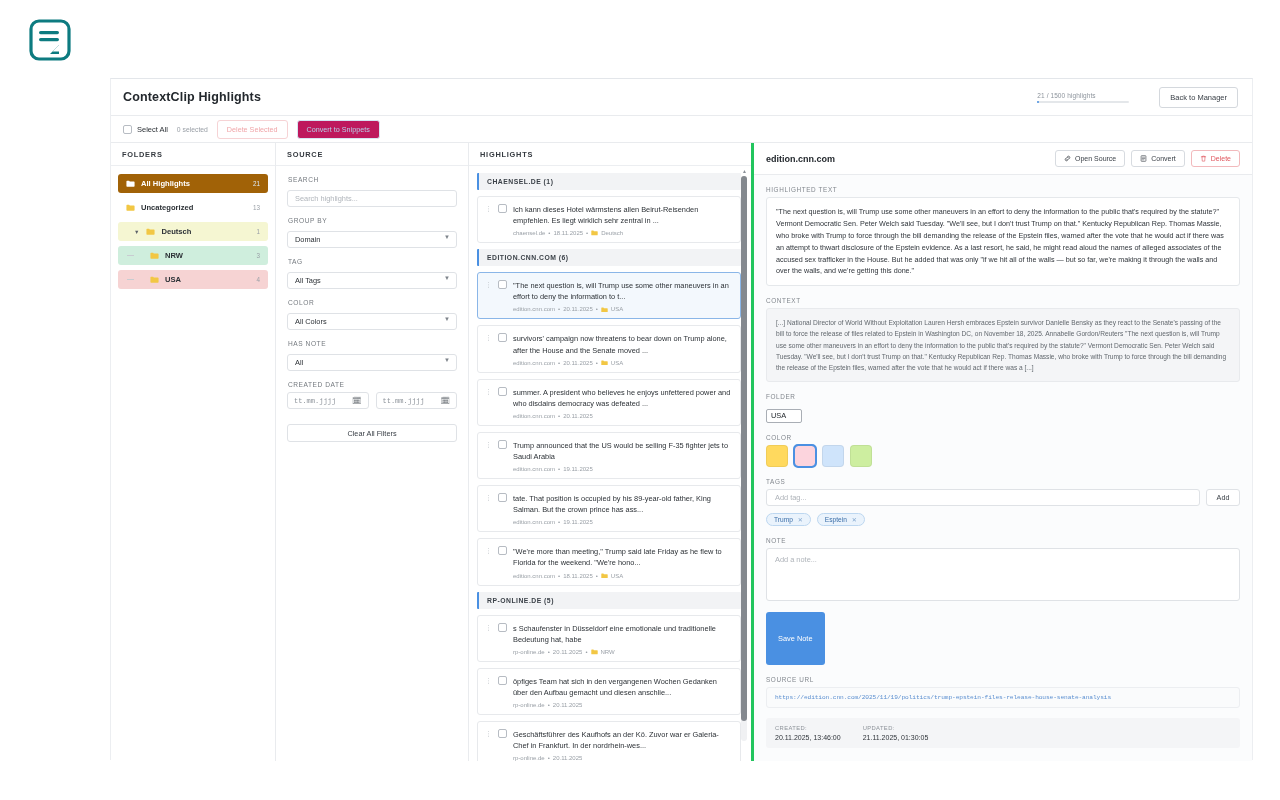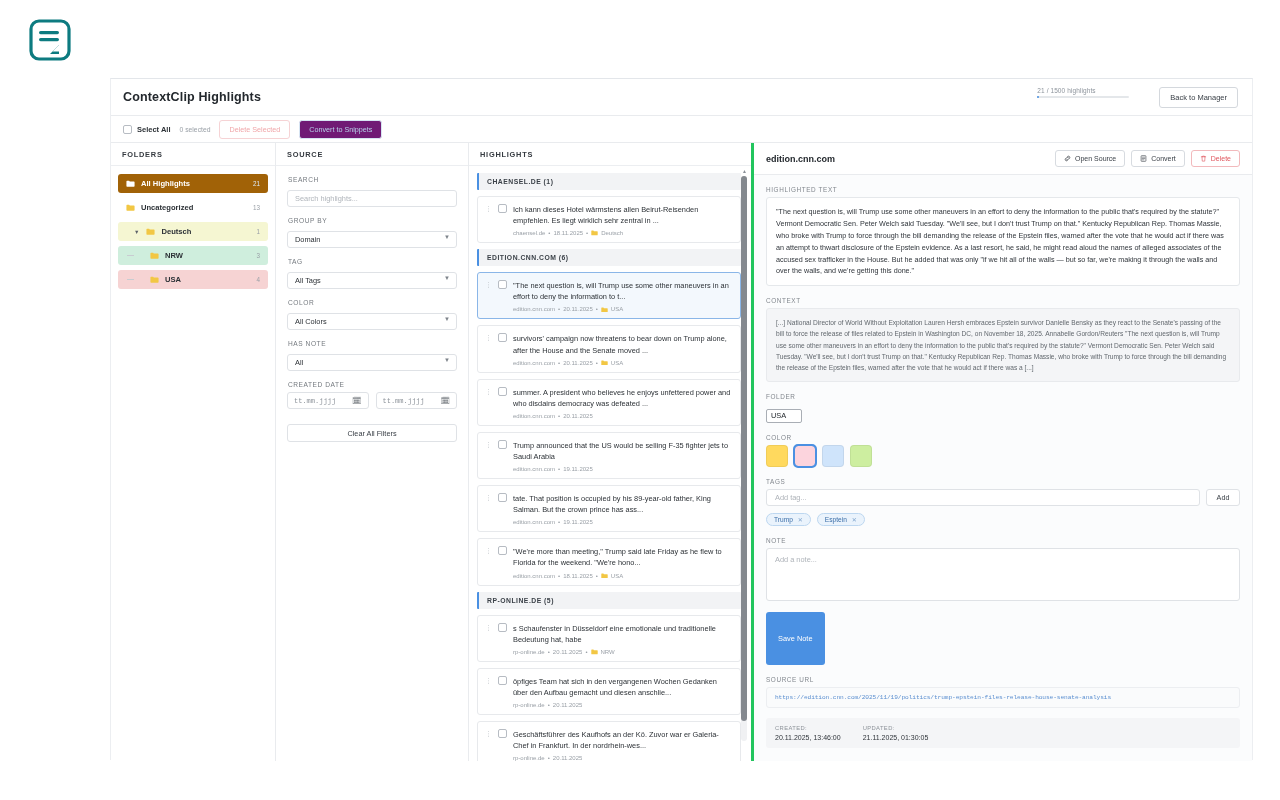--- a/index.html
+++ b/index.html
@@ -28,48 +28,48 @@
   }
 
   
   .app-header {
     height: 37px;
     display: flex; align-items: center;
     padding: 0 14px 0 12px;
     border-bottom: 1px solid #e9ebee;
   }
   .app-title { font-size: 12.5px; font-weight: bold; letter-spacing:.15px; color:#23282d; }
-  .header-right { margin-left:auto; display:flex; align-items:flex-start; gap:30px; }
+  .header-right { margin-left:auto; display:flex; align-items:center; gap:30px; }
   .quota { width: 92px; }
   .quota-text { font-size:6.5px; color:#8d949c; letter-spacing:.1px; }
   .quota-track { margin-top:2px; height:2px; background:#e4e7ea; border-radius:2px; }
   .quota-fill { width:2px; height:2px; background:#4a90e2; border-radius:2px; }
   .btn-outline {
     font-size:7.5px; color:#3b4148; background:#fff;
     border:1px solid #d4d8dd; border-radius:3px;
     padding:5px 10px; cursor:pointer; white-space:nowrap;
   }
 
   
   .toolbar {
     height: 27px; display:flex; align-items:center; gap:9px;
     padding: 0 12px; border-bottom:1px solid #e9ebee; background:#fff;
   }
   .chk {
     width:9px; height:9px; border:1px solid #b7bcc3; border-radius:2px;
     background:#fff; display:inline-block; flex:none; cursor:pointer;
   }
-  .sel-all { display:flex; align-items:center; gap:5px; font-size:7.5px; font-weight:bold; color:#2c3136; }
+  .sel-all { display:flex; align-items:center; gap:5px; font-size:7.5px; font-weight:normal; color:#2c3136; }
   .sel-count { font-size:6.8px; color:#9aa0a7; }
   .btn-danger-ghost {
     font-size:7.2px; color:#f0a5a8; background:#fff;
     border:1px solid #f6d3d5; border-radius:3px; padding:4px 9px; cursor:pointer;
   }
   .btn-info-ghost {
-    font-size:7.2px; color:#b6d0ea; background:#701a75;
+    font-size:7.2px; color:#b6d0ea; background:#be185d;
     border:1px solid #d7e5f3; border-radius:3px; padding:4px 9px; cursor:pointer;
   }
 
   
   .cols { display:flex; height: 618px; }
   .col-folders { width: 165px; border-right:1px solid #e9ebee; }
   .col-filters { width: 193px; border-right:1px solid #e9ebee; }
   .col-highlights { width: 285px; border-right:3px solid #22c55e; position:relative; background:#fff; }
   .col-detail { flex:1; background:#fbfcfd; }
 

